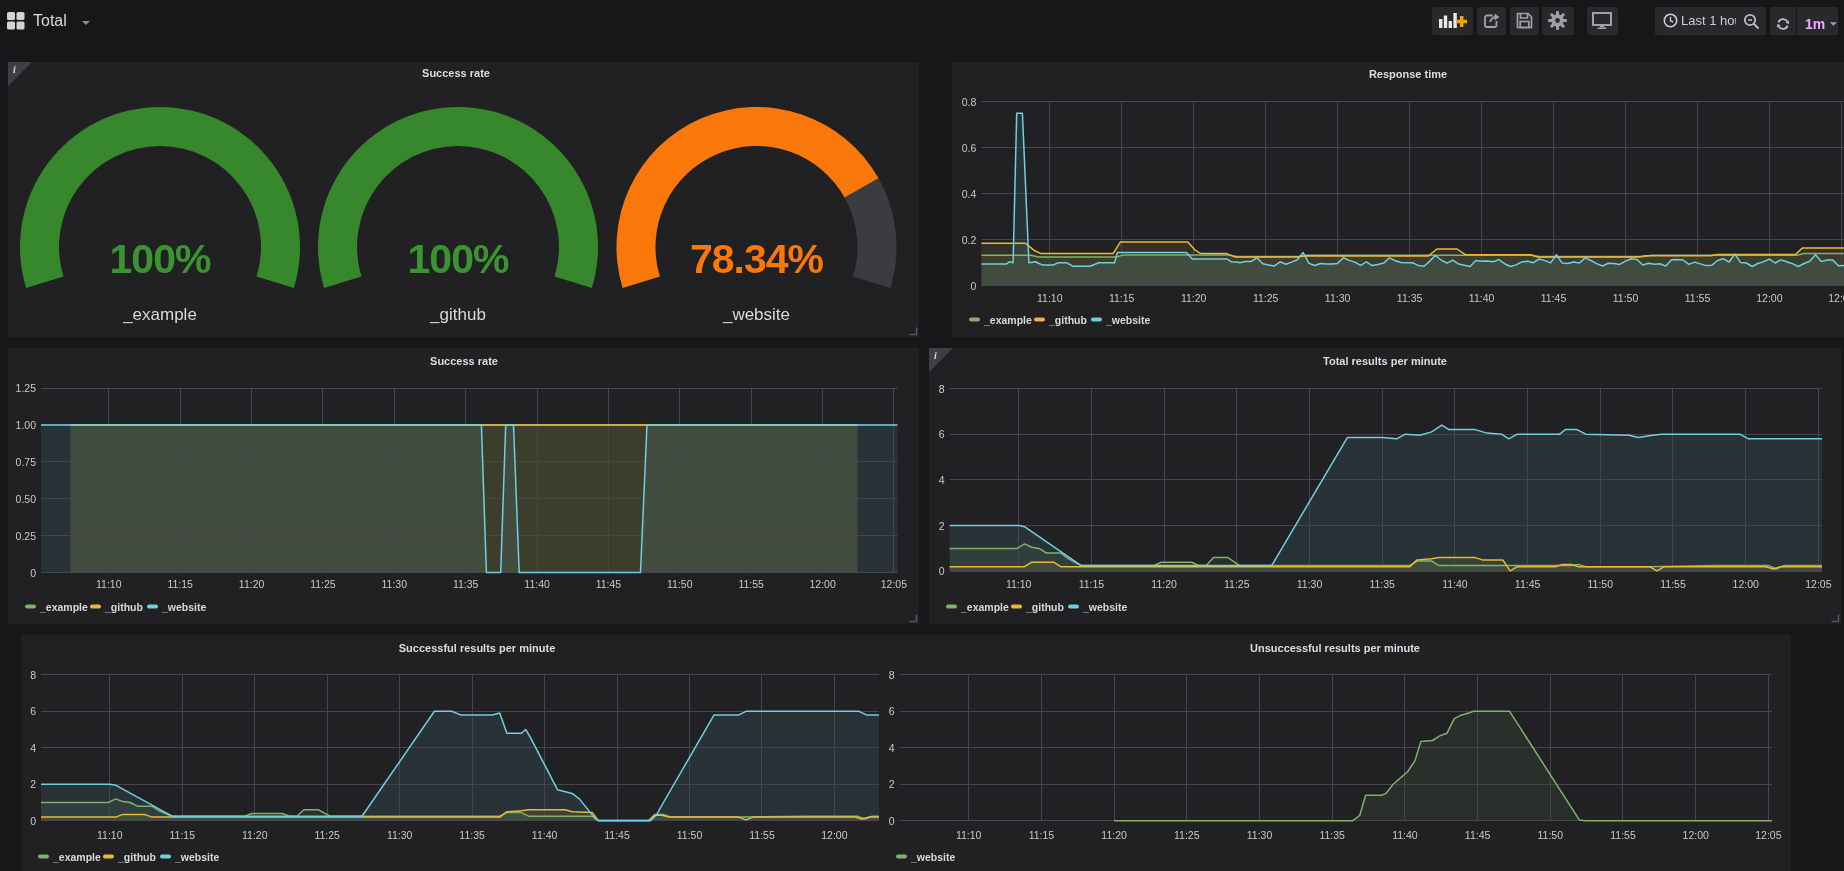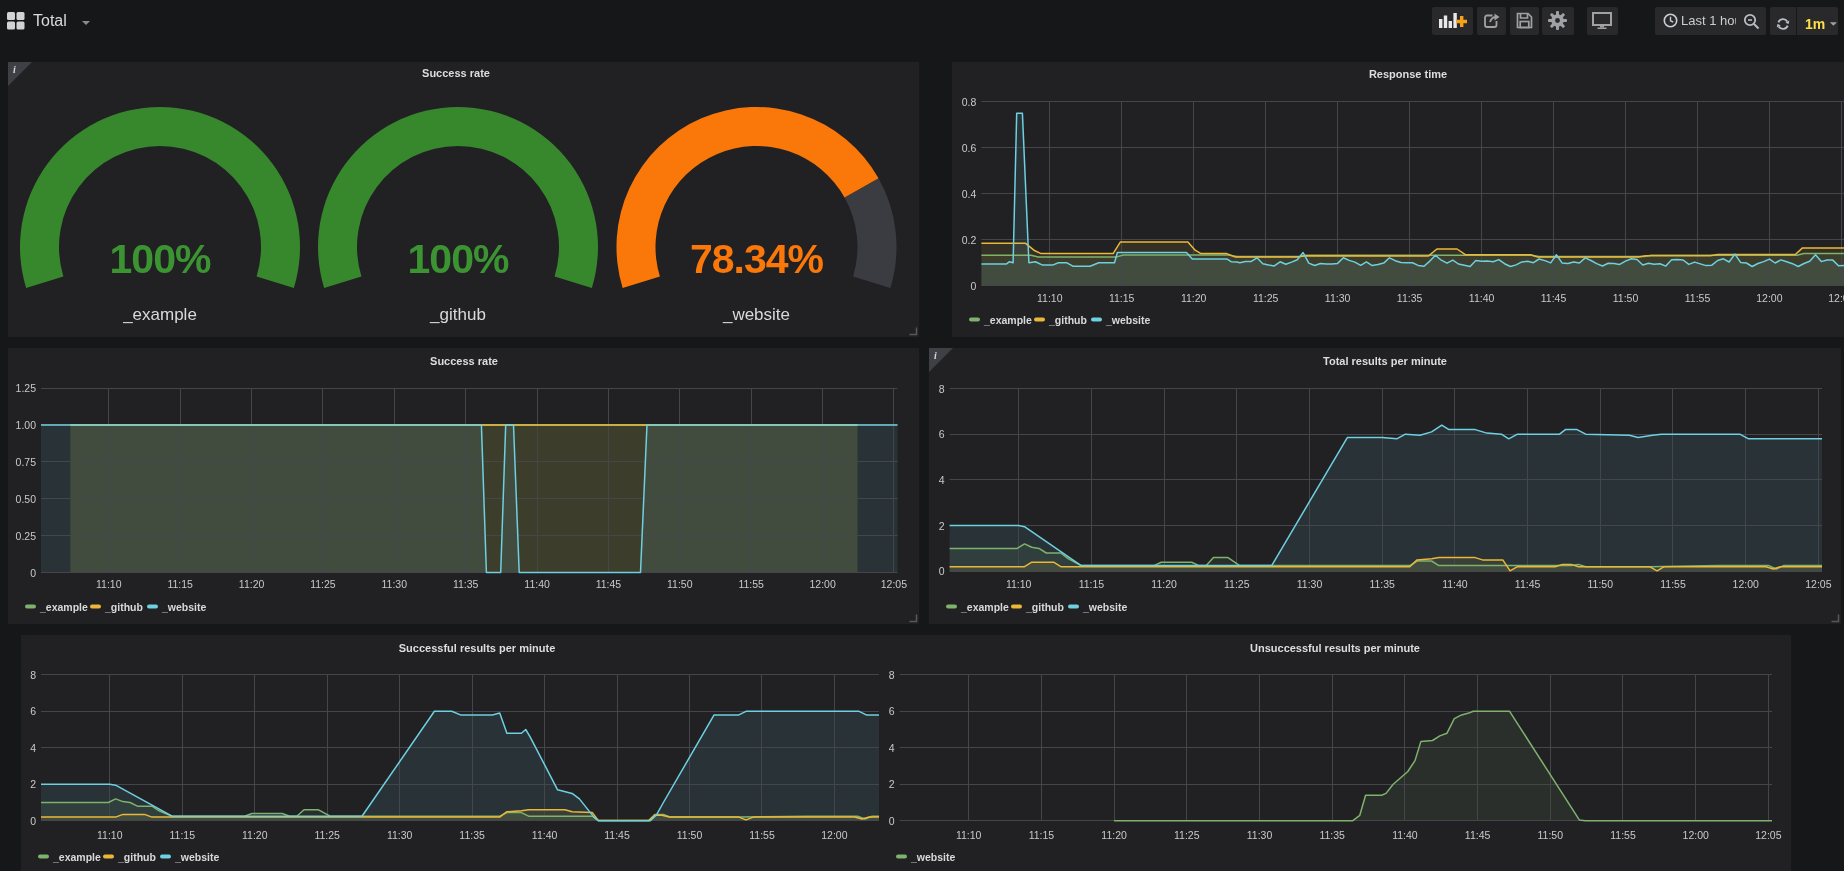--- a/index.html
+++ b/index.html
@@ -105,21 +105,21 @@
     </div>
     <div class="btn" style="left:1770px;width:68px">
       <div style="margin:6px 0 0 6px;display:flex;align-items:center">
         <svg width="16" height="16" viewBox="0 0 16 16">
           <path d="M2.7,6.1 A5.6,5.6 0 0 1 12.8,5.2" fill="none" stroke="#b9bec4" stroke-width="2.1"></path>
           <path d="M15.1,3.9 L10.6,6.5 L14.5,8.1 Z" fill="#b9bec4"></path>
           <path d="M13.3,9.9 A5.6,5.6 0 0 1 3.2,10.8" fill="none" stroke="#b9bec4" stroke-width="2.1"></path>
           <path d="M0.9,12.1 L5.4,9.5 L1.5,7.9 Z" fill="#b9bec4"></path>
         </svg>
         <div style="width:1px;height:28px;background:#161719;margin:-6px 0 0 6px"></div>
-        <span style="font-size:14px;font-weight:bold;color:#fde047;margin:0 4px 0 8px">1m</span>
+        <span style="font-size:14px;font-weight:bold;color:#f0abfc;margin:0 4px 0 8px">1m</span>
         <svg width="10" height="6" viewBox="0 0 10 6">
           <path d="M1,1 L5,5 L9,1 Z" fill="#9fa1a5"></path>
         </svg>
       </div>
     </div>
   </div>
 <div class="panel" style="left:8px;top:62px;width:911px;height:275px">
     <svg width="911" height="275" viewBox="0 0 911 275">
       <text x="448" y="15" text-anchor="middle" class="ptitle">Success rate</text>
       <path d="M0,0 L24,0 L0,24 Z" fill="#3e4045"></path>

